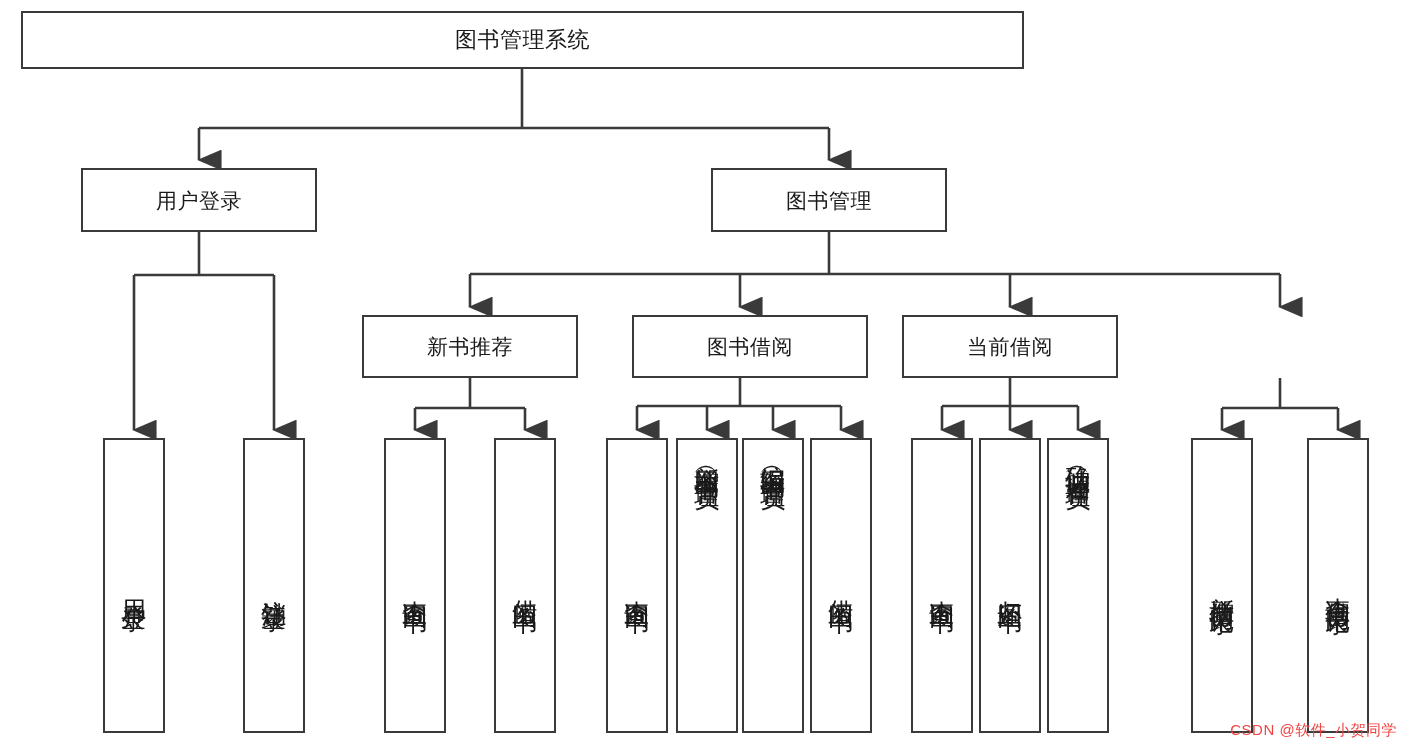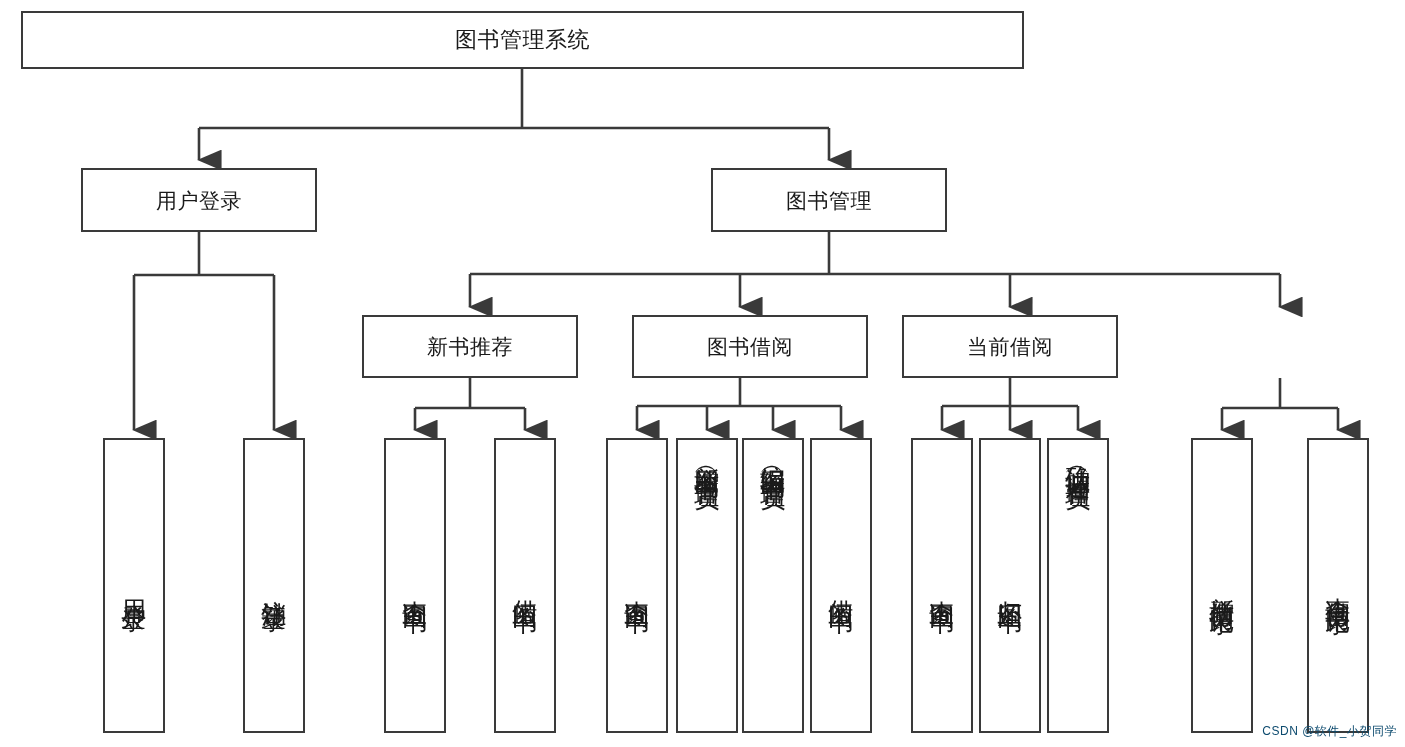--- a/index.html
+++ b/index.html
@@ -66,22 +66,22 @@
     text-align: left;
   }
   .v-node.v-center {
     align-items: center;
     padding-top: 0;
   }
   .watermark {
     position: absolute;
     right: 8px;
     bottom: 7px;
-    font-size: 12px;
-    color: #0c4a6e;
+    font-size: 15px;
+    color: #ef4444;
     letter-spacing: 0.5px;
     white-space: nowrap;
     z-index: 5;
   }
 </style>
 </head>
 <body>
 
 <div id="canvas">
 

